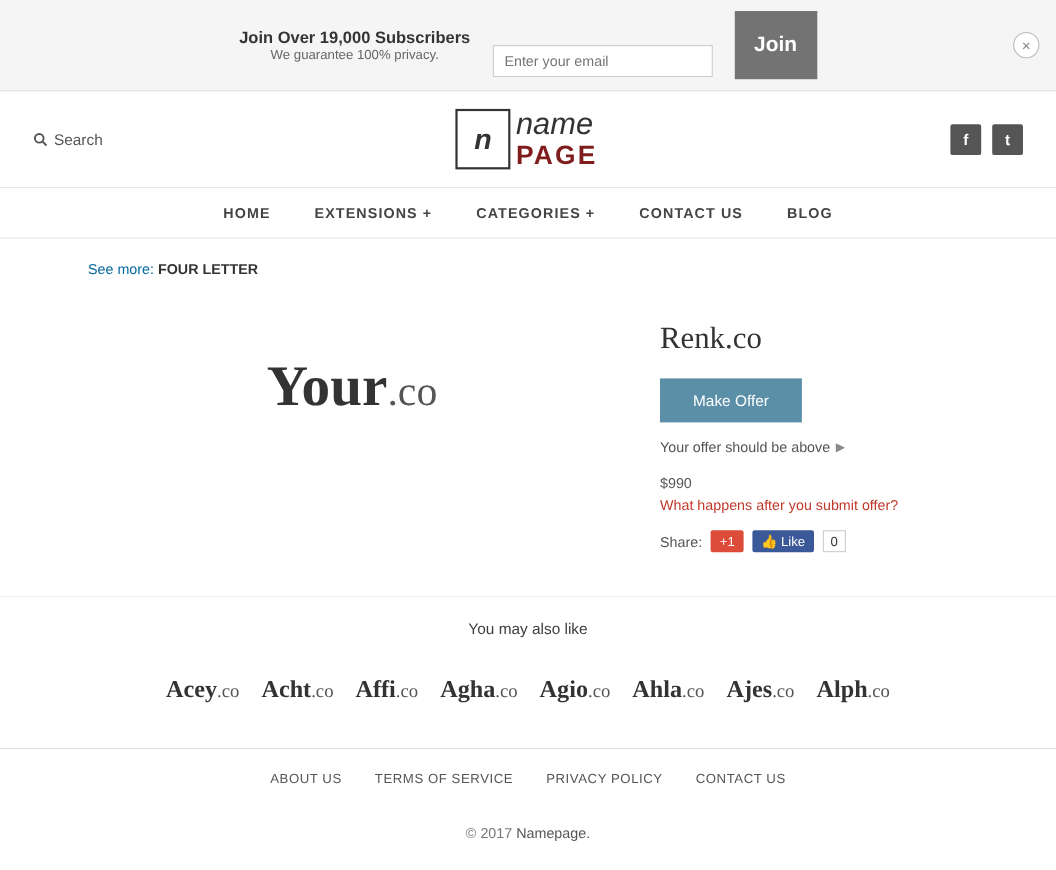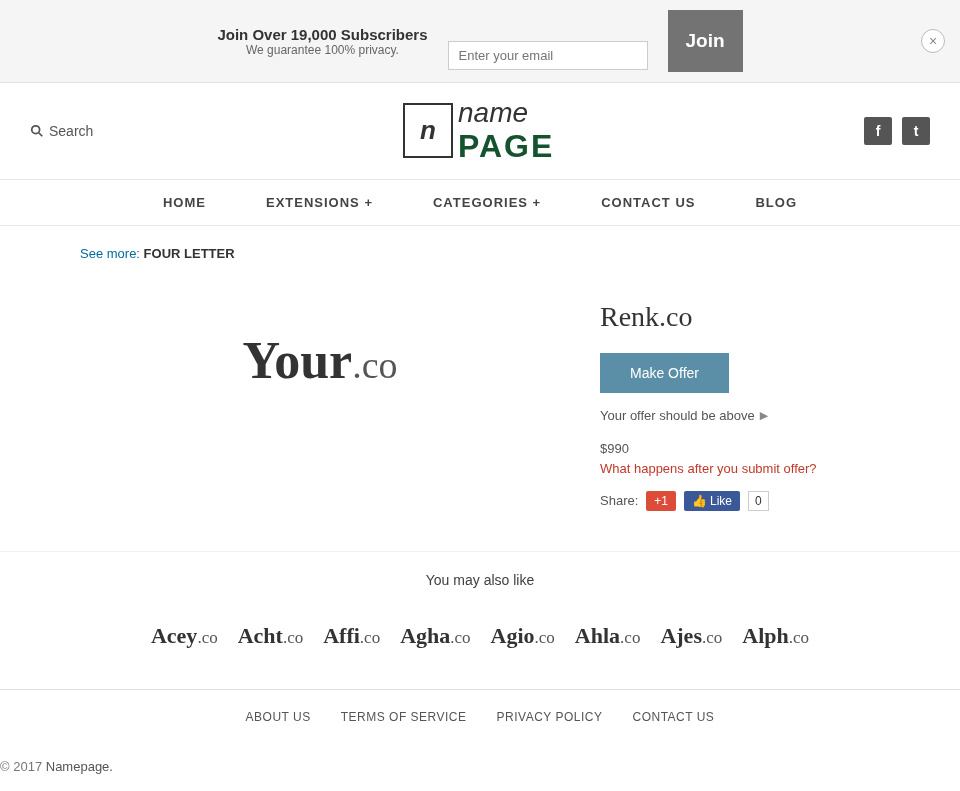--- a/index.html
+++ b/index.html
@@ -86,42 +86,42 @@
       font-size: 22px;
       font-weight: bold;
       color: #333;
     }
     .logo-text {
       display: flex;
       flex-direction: column;
       line-height: 1.1;
     }
     .logo-name { font-size: 28px; font-weight: normal; color: #333; font-style: italic; }
-    .logo-page { font-size: 32px; font-weight: bold; color: #14532d; text-transform: uppercase; letter-spacing: 2px; }
+    .logo-page { font-size: 24px; font-weight: bold; color: #7f1d1d; text-transform: uppercase; letter-spacing: 2px; }
     .social-icons { display: flex; gap: 10px; align-items: center; }
     .social-icon {
       width: 28px;
       height: 28px;
       background: #555;
       color: #fff;
       display: flex;
       align-items: center;
       justify-content: center;
       font-size: 14px;
       font-weight: bold;
       cursor: pointer;
       border-radius: 2px;
     }
 
     
     .nav {
       display: flex;
       align-items: center;
       justify-content: center;
-      gap: 60px;
+      gap: 40px;
       padding: 15px 0;
       border-bottom: 1px solid #e8e8e8;
       background: #fff;
     }
     .nav-item {
       font-size: 13px;
       font-weight: bold;
       color: #444;
       text-transform: uppercase;
       letter-spacing: 1px;
@@ -267,20 +267,21 @@
     }
     .footer-link {
       font-size: 12px;
       color: #555;
       text-transform: uppercase;
       letter-spacing: 0.5px;
       cursor: pointer;
       text-decoration: none;
     }
     .footer-copy {
+      text-align: center;
       padding: 15px 0 25px;
       font-size: 13px;
       color: #777;
     }
     .footer-copy a { color: #555; text-decoration: none; }
   </style>
 </head>
 <body>
 
 <div class="top-banner">

